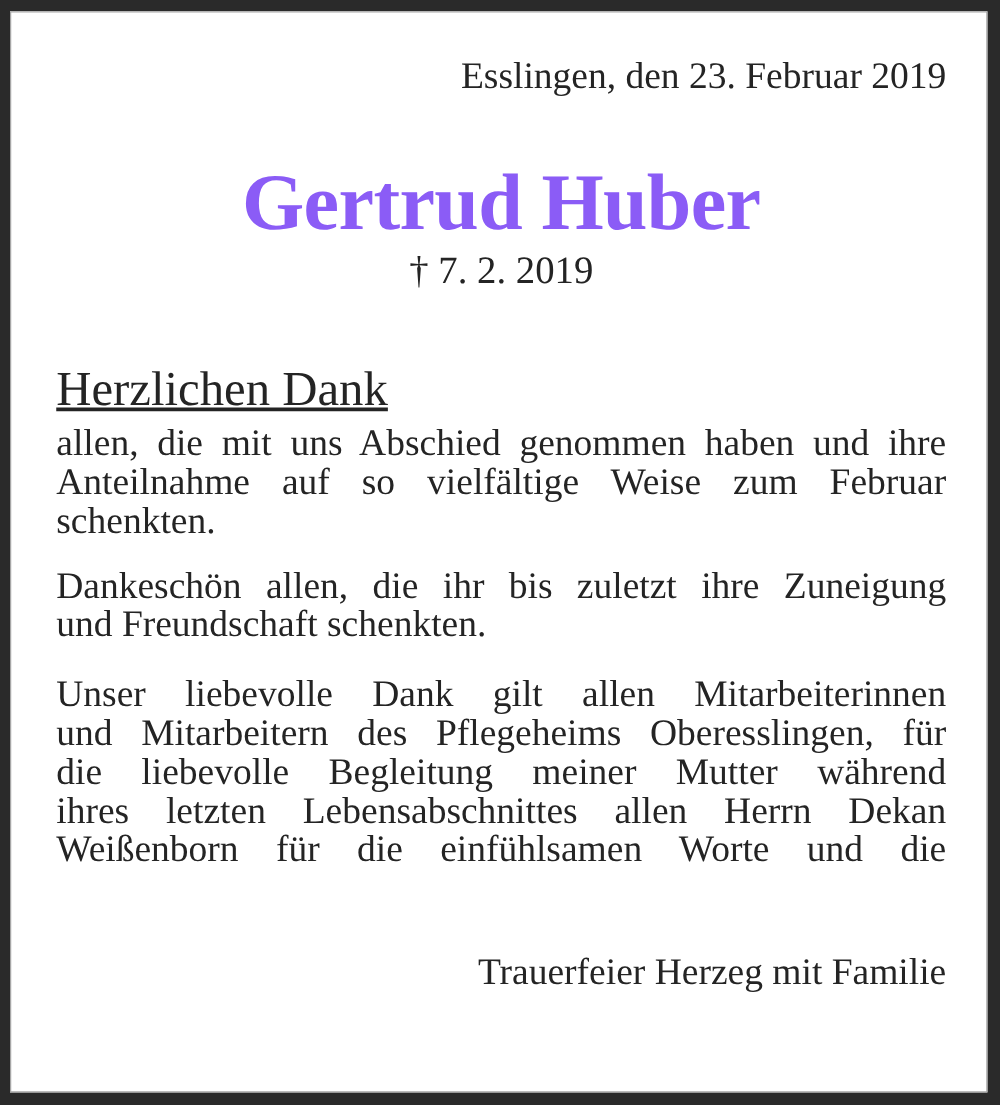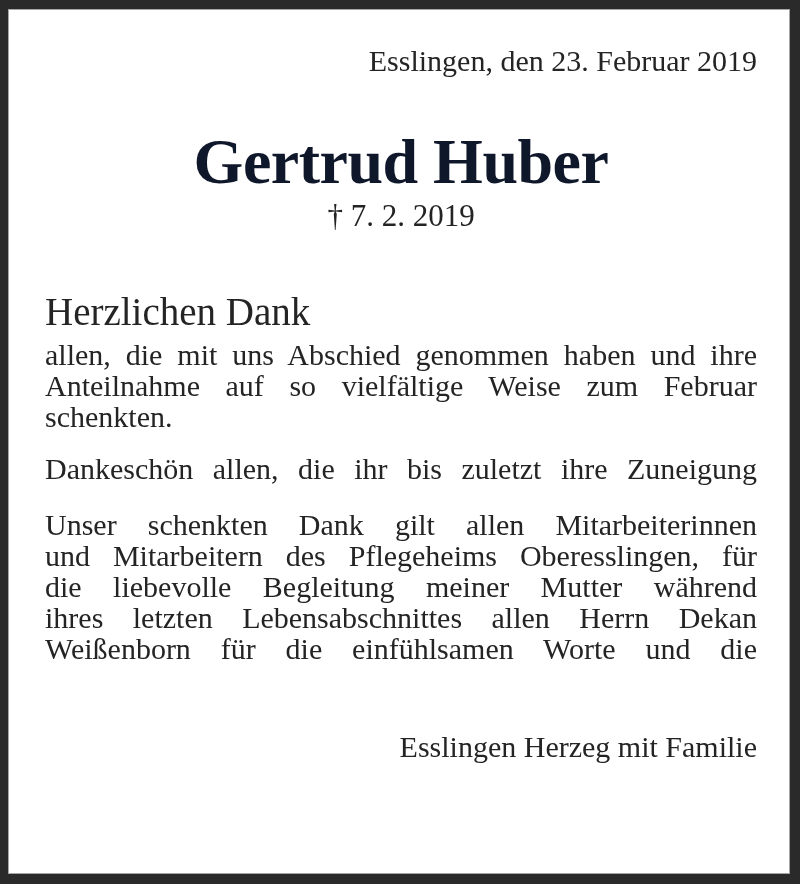--- a/index.html
+++ b/index.html
@@ -33,38 +33,39 @@
     text-align: right;
     white-space: nowrap;
   }
   .name {
     margin: 50px 0 0 0;
     font-size: 64px;
     line-height: 66px;
     font-weight: bold;
     letter-spacing: -0.5px;
     text-align: center;
-    color: #0f172a;
+    color: #8b5cf6;
     white-space: nowrap;
   }
   .dates {
     margin-top: 3px;
     font-size: 31px;
     line-height: 36px;
     display: flex;
     justify-content: center;
     gap: 22px;
     white-space: nowrap;
   }
   .heading {
     margin: 55px 0 0 0;
     font-size: 39px;
     line-height: 46px;
     font-weight: normal;
     text-align: left;
+    text-decoration: underline;
   }
   .para {
     font-size: 30px;
     line-height: 31px;
   }
   .para.p1 { margin-top: 4px; }
   .para.p2 { margin-top: 21px; }
   .para.p3 { margin-top: 25px; }
   .jline {
     text-align: justify;
@@ -100,26 +101,27 @@
     <h2 class="heading">Herzlichen Dank</h2>
 
     <div class="para p1">
       <div class="jline">allen, die mit uns Abschied genommen haben und ihre</div>
       <div class="jline">Anteilnahme auf so vielfältige Weise zum Februar</div>
       <div class="jline last">schenkten.</div>
     </div>
 
     <div class="para p2">
       <div class="jline">Dankeschön allen, die ihr bis zuletzt ihre Zuneigung</div>
+      <div class="jline last">und Freundschaft schenkten.</div>
     </div>
 
     <div class="para p3">
-      <div class="jline">Unser schenkten Dank gilt allen Mitarbeiterinnen</div>
+      <div class="jline">Unser liebevolle Dank gilt allen Mitarbeiterinnen</div>
       <div class="jline">und Mitarbeitern des Pflegeheims Oberesslingen, für</div>
       <div class="jline">die liebevolle Begleitung meiner Mutter während</div>
       <div class="jline">ihres letzten Lebensabschnittes allen Herrn Dekan</div>
       <div class="jline">Weißenborn für die einfühlsamen Worte und die</div>
     </div>
 
-    <div class="signature">Esslingen Herzeg mit Familie</div>
+    <div class="signature">Trauerfeier Herzeg mit Familie</div>
 
   </div>
 </div>
 
 </body></html>

